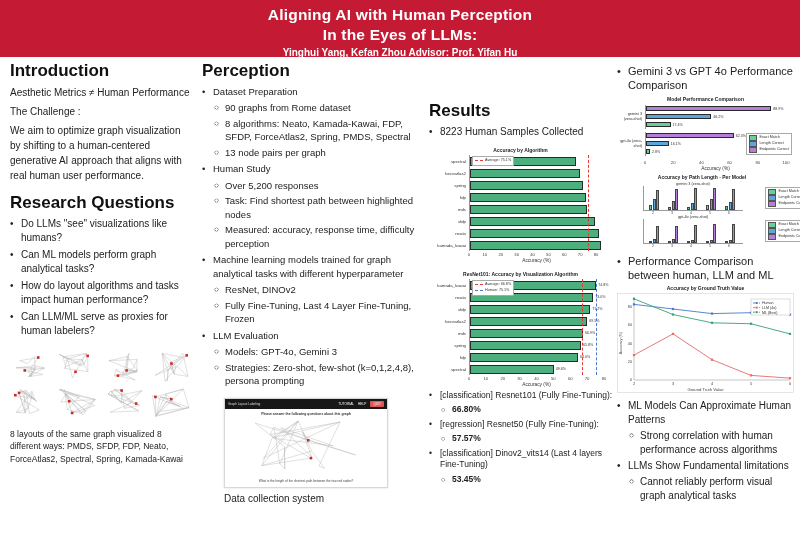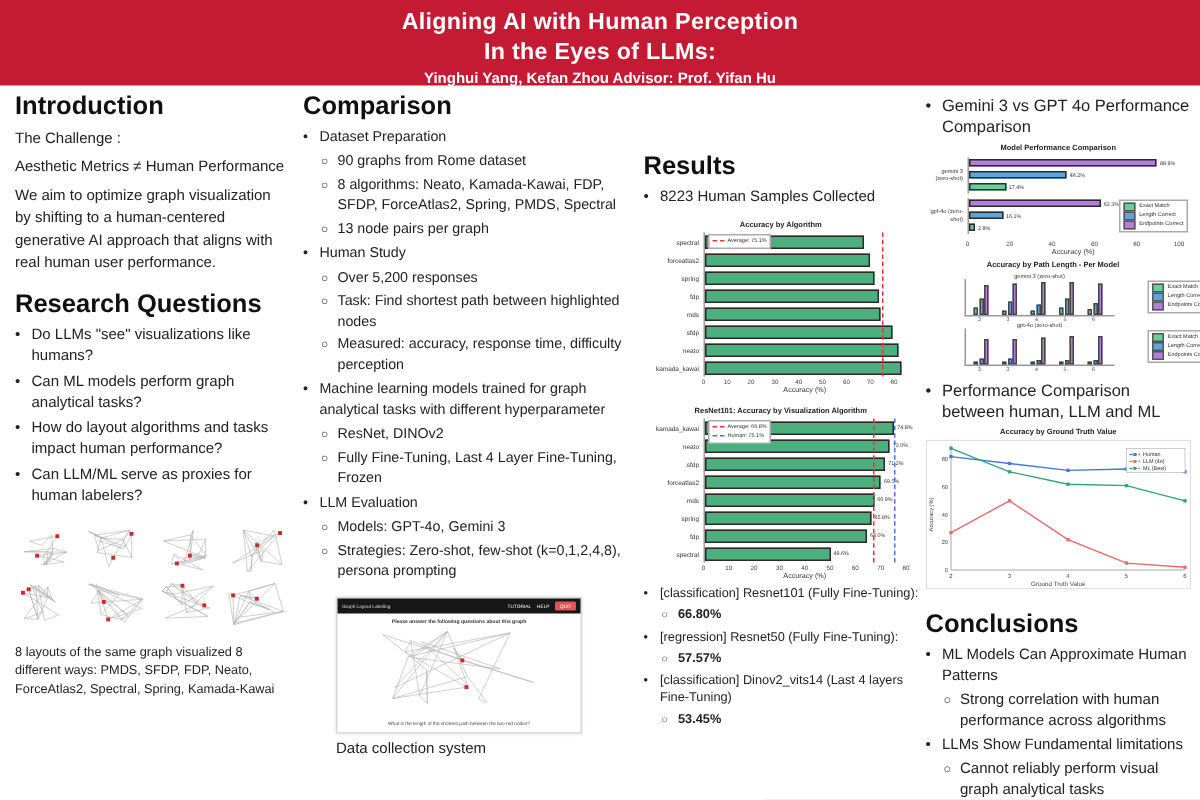--- a/index.html
+++ b/index.html
@@ -67,22 +67,22 @@
 <div class="poster">
 
   <div class="hdr" id="hdr" style="background: rgb(196, 26, 51);">
     <div class="t">Aligning AI with Human Perception</div>
     <div class="t">In the Eyes of LLMs:</div>
     <div class="a">Yinghui Yang, Kefan Zhou   Advisor: Prof. Yifan Hu</div>
   </div>
 
   <div class="col c1">
     <h2 class="sec">Introduction</h2>
+    <p class="p">Aesthetic Metrics ≠ Human Performance</p>
     <p class="p">The Challenge :</p>
-    <p class="p">Aesthetic Metrics ≠ Human Performance</p>
     <p class="p">We aim to optimize graph visualization by shifting to a human-centered generative AI approach that aligns with real human user performance.</p>
     <h2 class="sec" style="margin-top:10px">Research Questions</h2>
     <div id="rq-list" class="fs10">
         <div class="li">
           <span class="dot">•</span>
           <span class="txt">Do LLMs "see" visualizations like humans?</span>
         </div>
         <div class="li">
           <span class="dot">•</span>
           <span class="txt">Can ML models perform graph analytical tasks?</span>
@@ -327,21 +327,21 @@
             <line x1="6.74003864149563" y1="30.474975395016372" x2="39.937751897610724" y2="21.618881596252322" stroke="#b0b0b0" stroke-width="0.4"></line>
             <rect x="5.1125842270441355" y="9.589447986148297" width="2.6" height="2.6" fill="#c92a2a"></rect>
             <rect x="20.937886091461404" y="11.822222609817981" width="2.6" height="2.6" fill="#c92a2a"></rect>
           </svg>
         </div>
       </div>
     <p class="caption">8 layouts of the same graph visualized 8 different ways: PMDS, SFDP, FDP, Neato, ForceAtlas2, Spectral, Spring, Kamada-Kawai</p>
   </div>
 
   <div class="col c2">
-    <h2 class="sec">Comparison</h2>
+    <h2 class="sec">Perception</h2>
     <div id="meth-list" class="fs95">
         <div class="li">
           <span class="dot">•</span>
           <span class="txt">Dataset Preparation</span>
         </div>
         <div class="sli">
           <span class="dot">○</span>
           <span class="txt">90 graphs from Rome dataset</span>
         </div>
         <div class="sli">
@@ -861,21 +861,20 @@
           <line x1="136" x2="143" y1="10" y2="10" stroke="#4878CF" stroke-width="0.9" stroke-dasharray="2,1"></line>
           <rect x="138.5" y="9" width="2" height="2" fill="#4878CF"></rect>
           <text x="145" y="11.3" font-size="3.6" text-anchor="start" fill="#333" font-family="Liberation Sans, sans-serif">Human</text>
           <line x1="136" x2="143" y1="14.6" y2="14.6" stroke="#E66A6A" stroke-width="0.9" stroke-dasharray="2,1"></line>
           <rect x="138.5" y="13.6" width="2" height="2" fill="#E66A6A"></rect>
           <text x="145" y="15.9" font-size="3.6" text-anchor="start" fill="#333" font-family="Liberation Sans, sans-serif">LLM (4o)</text>
           <line x1="136" x2="143" y1="19.2" y2="19.2" stroke="#33A474" stroke-width="0.9" stroke-dasharray="2,1"></line>
           <rect x="138.5" y="18.2" width="2" height="2" fill="#33A474"></rect>
           <text x="145" y="20.5" font-size="3.6" text-anchor="start" fill="#333" font-family="Liberation Sans, sans-serif">ML (Best)</text>
         </svg></div>
-    <h2 class="sec" style="margin-top:8px">Conclusions</h2>
     <div id="conc-list" class="fs10 tight">
         <div class="li">
           <span class="dot">•</span>
           <span class="txt">ML Models Can Approximate Human Patterns</span>
         </div>
         <div class="sli">
           <span class="dot">○</span>
           <span class="txt">Strong correlation with human performance across algorithms</span>
         </div>
         <div class="li">

